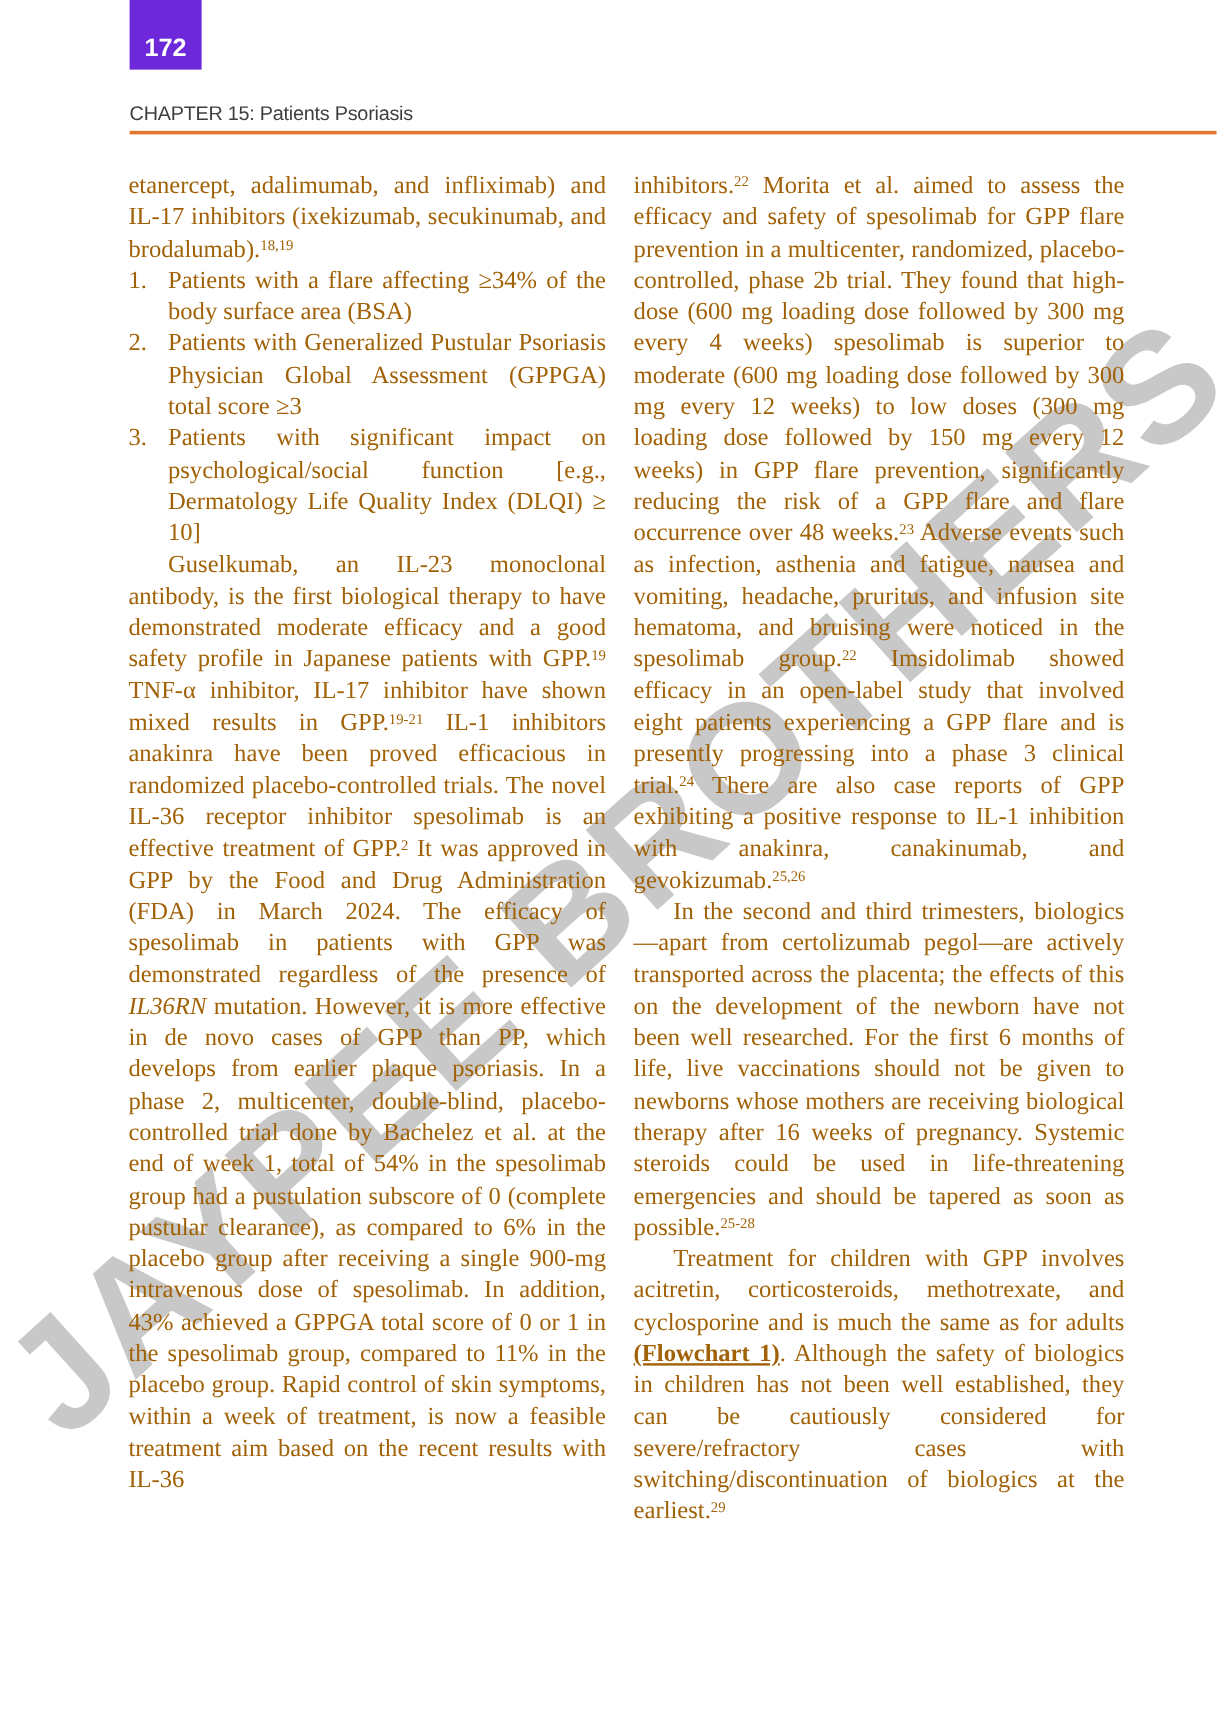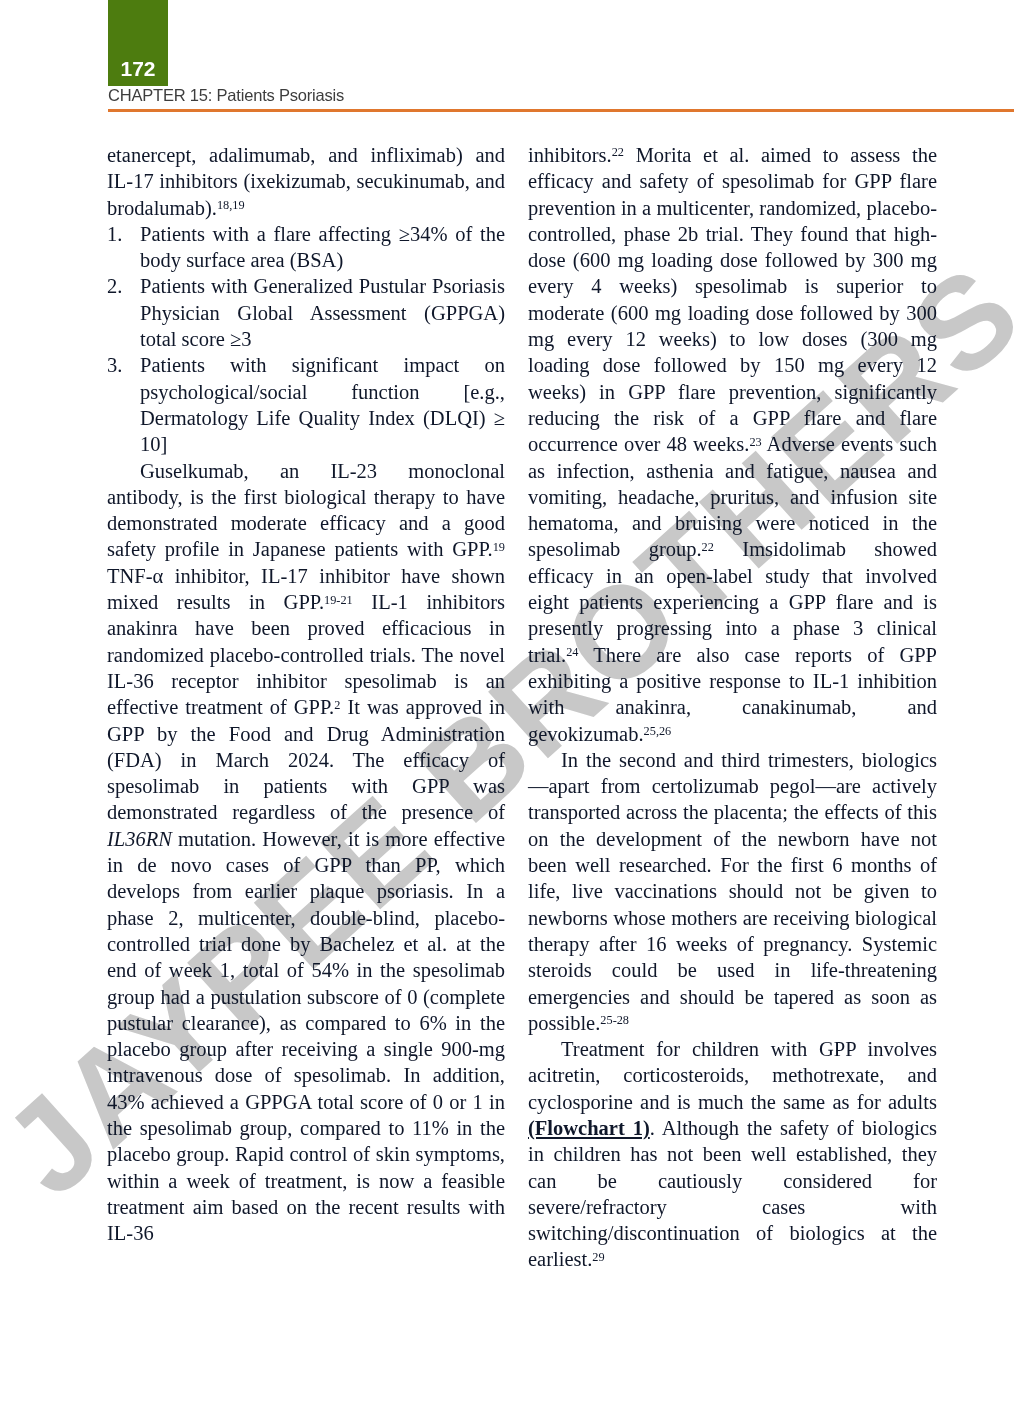--- a/index.html
+++ b/index.html
@@ -25,22 +25,22 @@
     white-space: nowrap;
     z-index: 0;
     user-select: none;
   }
   
   .page-badge {
     position: absolute;
     left: 108px;
     top: 0;
     width: 60px;
-    height: 86px;
-    background: #4d7c0f;
+    height: 58px;
+    background: #6d28d9;
     z-index: 1;
     display: flex;
     align-items: flex-end;
     justify-content: center;
     padding-bottom: 7px;
     box-sizing: border-box;
   }
   .page-badge .num {
     font-family: "Liberation Sans", sans-serif;
     font-weight: bold;
@@ -71,21 +71,21 @@
   .columns {
     position: absolute;
     left: 107px;
     top: 142px;
     width: 830px;
     display: flex;
     gap: 23px;
     z-index: 1;
     font-size: 20.5px;
     line-height: 26.3px;
-    color: #0f172a;
+    color: #a16207;
     text-align: justify;
   }
   .col-left  { flex: 0 0 398px; width: 398px; }
   .col-right { flex: 0 0 409px; width: 409px; }
   .p { margin: 0; }
   .p.indent { text-indent: 33px; }
   .li { position: relative; padding-left: 33px; margin: 0; }
   .li-num { position: absolute; left: 0; top: 0; }
   sup.ref {
     font-size: 0.6em;

